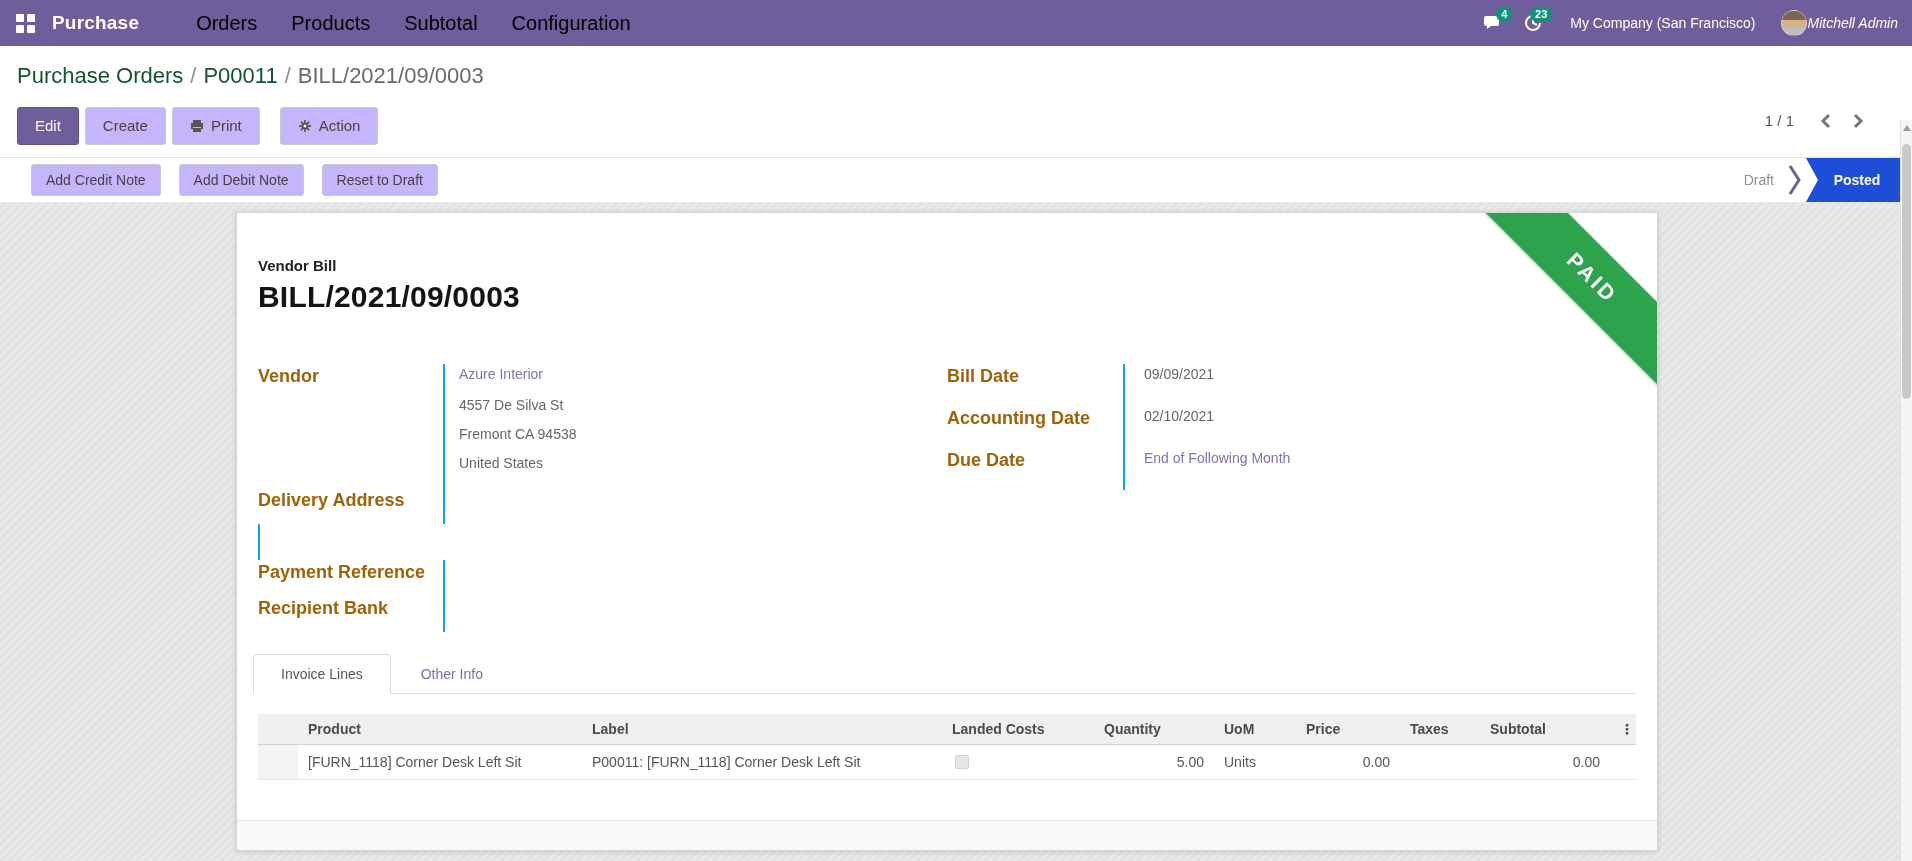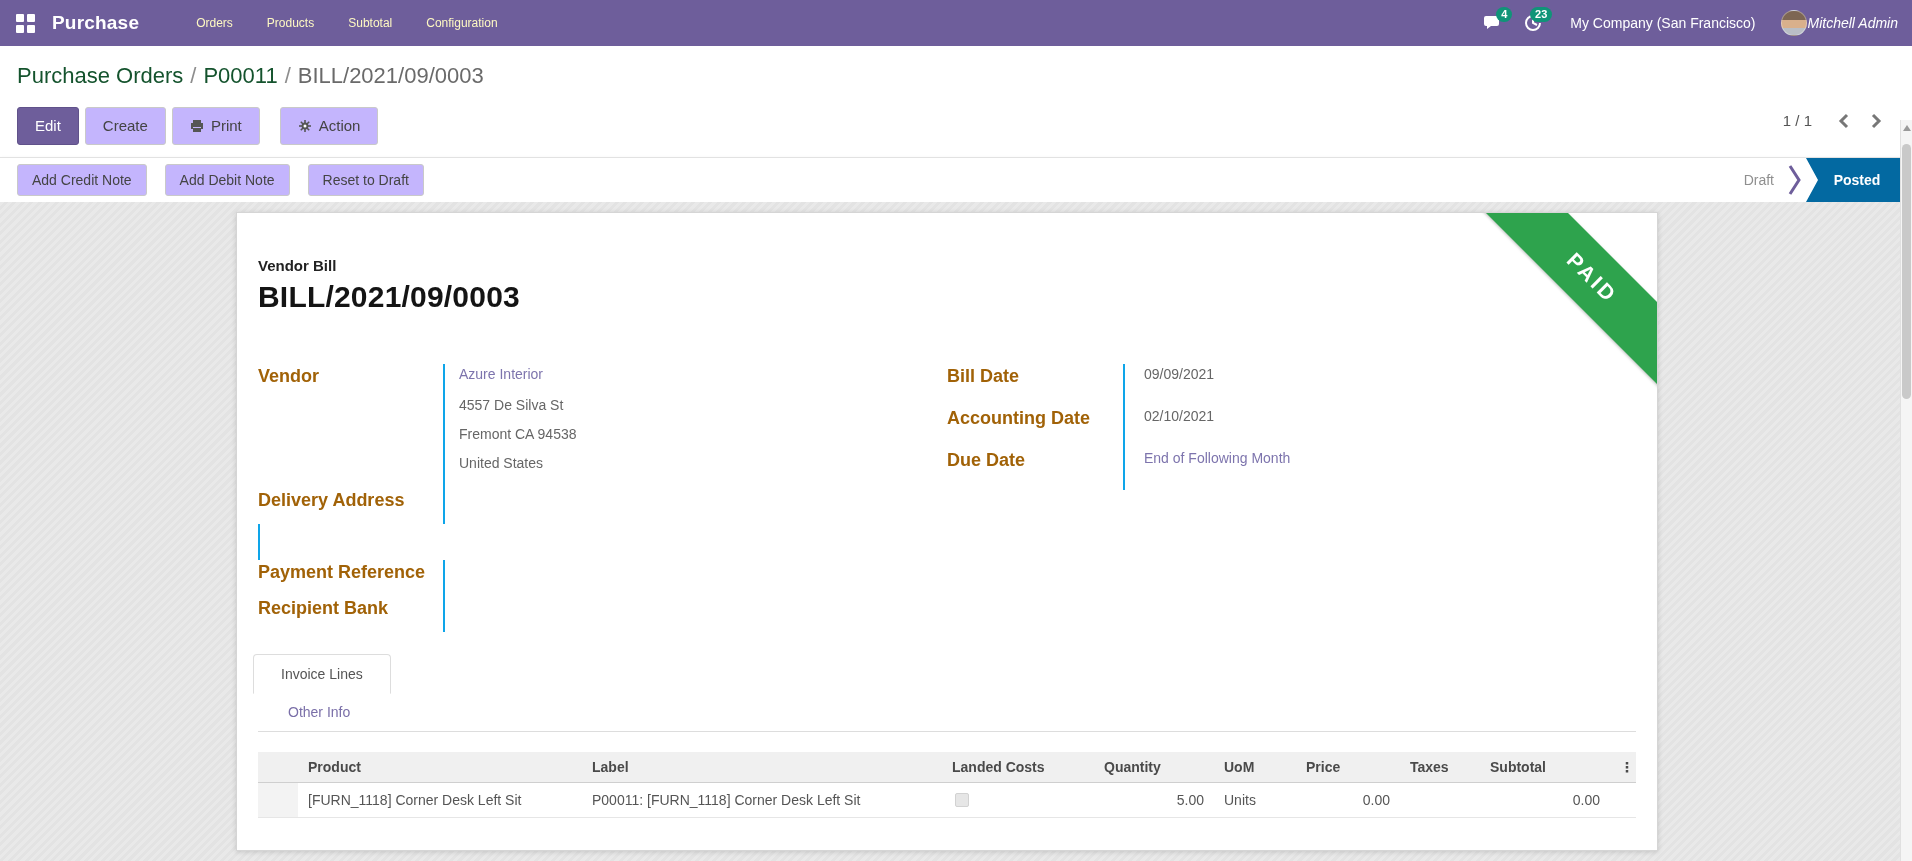--- a/index.html
+++ b/index.html
@@ -5,53 +5,53 @@
   * { margin:0; padding:0; box-sizing:border-box; }
   html,body { width:1912px; height:861px; overflow:hidden; }
   body { font-family:"Liberation Sans","DejaVu Sans",sans-serif; font-size:14px; color:#4c4c4c; background:#fff; position:relative; }
 
   
   .navbar { height:46px; background:#6e5e9b; display:flex; align-items:center; padding:0 14px 0 16px; color:#fff; }
   .apps-grid { width:19px; height:19px; display:grid; grid-template-columns:8px 8px; grid-template-rows:8px 8px; gap:3px; cursor:pointer; }
   .apps-grid span { background:#fff; border-radius:1px; }
   .app-title { font-size:19px; font-weight:bold; margin-left:17px; letter-spacing:.2px; }
   .nav-menus { display:flex; margin-left:40px; height:46px; }
-  .nav-menus .menu-item { display:flex; align-items:center; padding:0 17px; font-size:12px; color:#fef9c3; cursor:pointer; }
+  .nav-menus .menu-item { display:flex; align-items:center; padding:0 17px; font-size:20px; color:#000000; cursor:pointer; }
   .nav-right { margin-left:auto; display:flex; align-items:center; gap:6px; }
   .nav-icon-wrap { position:relative; width:34px; height:34px; display:flex; align-items:center; justify-content:center; cursor:pointer; }
   .nav-badge { position:absolute; top:1px; right:-2px; background:#109478; color:#fff; font-size:11px; font-weight:bold; border-radius:9px; padding:1px 5px; line-height:13px; }
   .nav-company { font-size:14px; padding:0 20px 0 14px; cursor:pointer; }
   .nav-user { display:flex; align-items:center; cursor:pointer;font-style:italic; }
   .avatar { width:26px; height:26px; border-radius:50%; background:linear-gradient(180deg,#7d6653 0 36%,#d9b08c 36% 72%,#b9bec6 72%); border:1px solid #ffffff55; }
   .nav-user-name { font-size:14px; }
 
   
   .control-panel { background:#fff; padding:16px 0 0 17px; position:relative; }
   .breadcrumb { font-size:22px; line-height:28px; color:#7a6fa8; }
   .breadcrumb .bc-link { color:#14532d; cursor:pointer; text-decoration:none; }
   .breadcrumb .bc-sep { color:#8d8d8d; margin:0 7px; }
   .breadcrumb .bc-current { color:#6a6a6a; }
   .cp-buttons { display:flex; align-items:center; margin-top:17px; padding-bottom:12px; }
   .btn { font-size:15px; padding:9px 17px; border:1px solid #c9c9c9; background:#c4b5fd; color:#444; border-radius:3px; cursor:pointer; display:flex; align-items:center; gap:7px; line-height:18px; }
   .btn-primary { background:#6e5e9b; border-color:#60528a; color:#fff; }
   .cp-buttons .btn + .btn { margin-left:6px; }
   .btn-action { margin-left:20px !important; }
-  .cp-pager { position:absolute; right:30px; top:66px; display:flex; align-items:center; gap:26px; }
+  .cp-pager { position:absolute; right:48px; top:66px; display:flex; align-items:center; gap:26px; }
   .pager-text { font-size:15px; color:#555; }
   .pager-arrows { display:flex; gap:22px; }
   .pager-arrow { cursor:pointer; display:flex; align-items:center; }
 
   
-  .statusbar { height:46px; border-top:1px solid #e2e2e2; border-bottom:1px solid #c9c9c9; box-shadow:0 1px 3px rgba(0,0,0,.08); display:flex; align-items:center; padding-left:17px; background:#fff; position:relative; }
+  .statusbar { height:46px; border-top:1px solid #e2e2e2; border-bottom:1px solid #c9c9c9; box-shadow:0 1px 3px rgba(0,0,0,.08); display:flex; align-items:center; padding-left:31px; background:#fff; position:relative; }
   .statusbar .btn-sm { font-size:14px; padding:6px 14px; }
   .statusbar .btn-sm + .btn-sm { margin-left:18px; }
   .sb-right { margin-left:auto; display:flex; align-items:center; height:100%; margin-right:12px; }
   .state-draft { color:#8f8f8f; font-size:14px; margin-right:14px; cursor:pointer; }
   .state-arrow { margin-right:4px; display:flex; align-items:center; }
-  .state-posted { height:100%; width:94px; background:#0369a1; color:#fff; font-size:14px; font-weight:bold; display:flex; align-items:center; justify-content:center; clip-path:polygon(0 0,12px 50%,0 100%,100% 100%,100% 0); padding-left:8px; cursor:default; }
+  .state-posted { height:100%; width:94px; background:#1d4ed8; color:#fff; font-size:14px; font-weight:bold; display:flex; align-items:center; justify-content:center; clip-path:polygon(0 0,12px 50%,0 100%,100% 100%,100% 0); padding-left:8px; cursor:default; }
 
   
   .content { position:absolute; top:202px; left:0; right:12px; bottom:0; background:repeating-linear-gradient(135deg,#e9e9e9 0 3px,#e3e3e3 3px 6px); padding-top:10px; overflow:hidden; }
   .card { margin-left:236px; width:1422px; height:calc(100% - 10px); background:#fff; border:1px solid #d5d5d5; box-shadow:0 1px 5px rgba(0,0,0,.15); position:relative; padding:44px 21px 0 21px; overflow:hidden; }
 
   .ribbon-box { position:absolute; top:-1px; right:-1px; width:200px; height:200px; overflow:hidden; pointer-events:none; }
   .ribbon { position:absolute; left:-16px; top:37px; width:300px; height:58px; background:#2ea34d; transform:rotate(45deg); display:flex; align-items:center; justify-content:center; box-shadow:0 1px 3px rgba(0,0,0,.25); }
   .ribbon span { color:#fff; font-size:21px; font-weight:bold; letter-spacing:3px; }
 
   .doc-type { font-size:15px; font-weight:bold; color:#222; }
@@ -62,21 +62,21 @@
   .frow { display:flex; min-height:36px; }
   .fgroup-right .frow { min-height:42px; }
   .flabel { width:185px; flex:0 0 185px; font-weight:bold; color:#a16207; font-size:18px; padding-top:2px; }
   .fgroup-right .flabel { width:176px; flex:0 0 176px; }
   .fvalue { flex:1; border-left:2px solid #0ea5e9; padding-left:14px; font-size:14px; color:#666; padding-top:2px; margin-right:30px; }
   .fgroup-right .fvalue { padding-left:19px; margin-right:20px; }
   .flink { color:#7d74ad; cursor:pointer; text-decoration:none; }
   .address { margin-top:9px; line-height:29px; color:#666; }
 
   
-  .tabs { display:flex; align-items:flex-start; border-bottom:1px solid #ddd; margin-top:22px;flex-direction:column; }
+  .tabs { display:flex; align-items:center; border-bottom:1px solid #ddd; margin-top:22px; }
   .tab { font-size:14px; padding:11px 16px; cursor:pointer; }
   .tab.active { border:1px solid #ddd; border-bottom:1px solid #fff; border-radius:4px 4px 0 0; margin-bottom:-1px; color:#555; background:#fff; padding:11px 27px; margin-left:-5px; }
   .tab.inactive { color:#7a6fa8; margin-left:14px; }
 
   
   table.lines { width:100%; border-collapse:collapse; table-layout:fixed; margin-top:20px; }
   table.lines th { background:#f0f0f0; font-size:14px; font-weight:bold; color:#4a4a4a; text-align:left; padding:7px 10px; border-bottom:1px solid #cfcfcf; cursor:pointer; white-space:nowrap; }
   table.lines td { font-size:14px; color:#555; padding:9px 10px; border-bottom:1px solid #e6e6e6; white-space:nowrap; overflow:hidden; }
   th.num, td.num { text-align:right; }
   td.handle-cell { background:#f3f3f3; }

